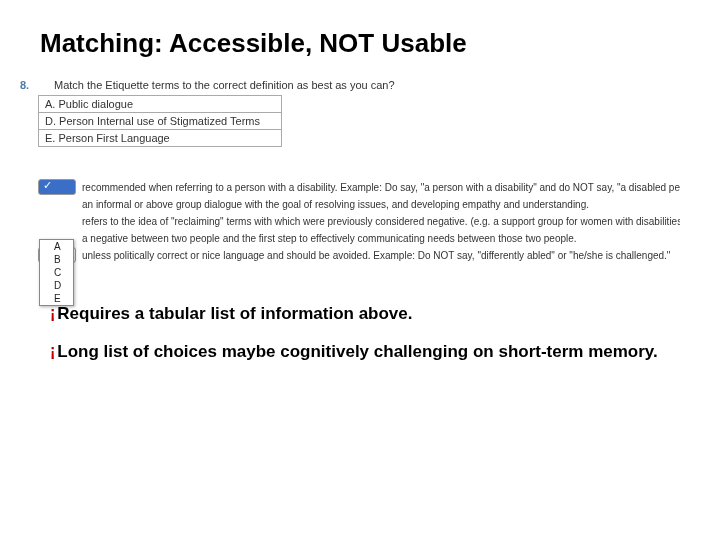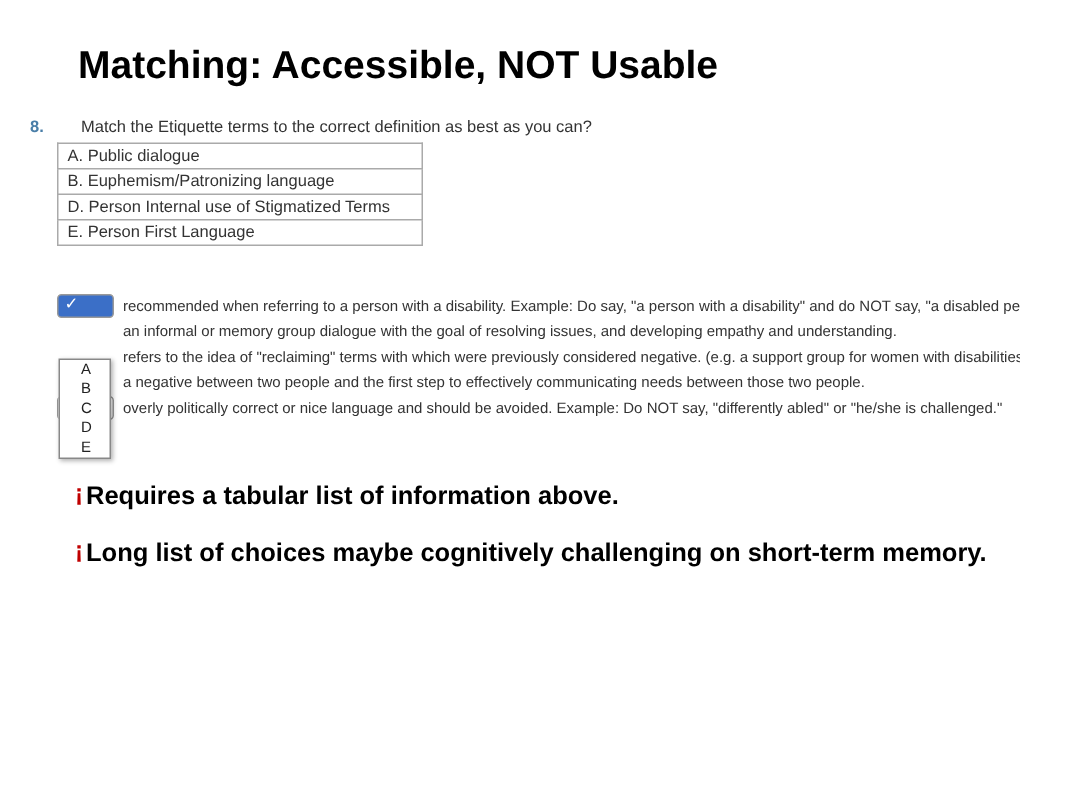--- a/index.html
+++ b/index.html
@@ -11,21 +11,21 @@
     font-family: Arial, Helvetica, sans-serif;
     color: #000;
     box-sizing: border-box;
   }
   .slide {
     padding: 20px 40px 20px 40px;
   }
   .title {
     font-size: 26px;
     font-weight: bold;
-    margin: 8px 0 18px 12px;
+    margin: 8px 0 18px 0;
   }
   .question-block {
     margin-left: -20px;
     font-size: 11px;
     color: #444;
   }
   .q-row {
     display: flex;
     align-items: flex-start;
   }
@@ -157,58 +157,55 @@
     <div class="q-row">
       <div class="q-num">8.</div>
       <div class="q-text">Match the Etiquette terms to the correct definition as best as you can?</div>
     </div>
     <table class="term-table">
       <tbody>
           <tr>
             <td>A. Public dialogue</td>
           </tr>
       <tr>
-            <td>B. Euphemism/Patronizing language</td>
-          </tr>
-      <tr>
             <td>D. Person Internal use of Stigmatized Terms</td>
           </tr>
       <tr>
             <td>E. Person First Language</td>
           </tr>
     </tbody>
       </table>
 
     <div class="defs" style="position:relative;">
       <div class="def-row">
         <div class="def-select active">
             <span class="check">✓</span>
           </div>
         <div class="def-text">recommended when referring to a person with a disability. Example: Do say, "a person with a disability" and do NOT say, "a disabled person."</div>
       </div>
       <div class="def-row">
         <div class="def-select" style="visibility:hidden;"></div>
-        <div class="def-text">an informal or memory group dialogue with the goal of resolving issues, and developing empathy and understanding.</div>
+        <div class="def-text">an informal or above group dialogue with the goal of resolving issues, and developing empathy and understanding.</div>
       </div>
       <div class="def-row">
         <div class="def-select" style="visibility:hidden;"></div>
         <div class="def-text">refers to the idea of "reclaiming" terms with which were previously considered negative. (e.g. a support group for women with disabilities called</div>
       </div>
       <div class="def-row">
         <div class="def-select" style="visibility:hidden;"></div>
         <div class="def-text">a negative between two people and the first step to effectively communicating needs between those two people.</div>
       </div>
       <div class="def-row">
         <div class="def-select">
             <span class="updown">
               <span>▴</span>
               <span>▾</span>
             </span>
           </div>
-        <div class="def-text">overly politically correct or nice language and should be avoided. Example: Do NOT say, "differently abled" or "he/she is challenged."</div>
+        <div class="def-text">unless politically correct or nice language and should be avoided. Example: Do NOT say, "differently abled" or "he/she is challenged."</div>
       </div>
     </div>
   </div>
 
   <div class="dropdown-open">
     <div class="opt sel"></div>
     <div class="opt">A</div>
     <div class="opt">B</div>
     <div class="opt">C</div>
     <div class="opt">D</div>

